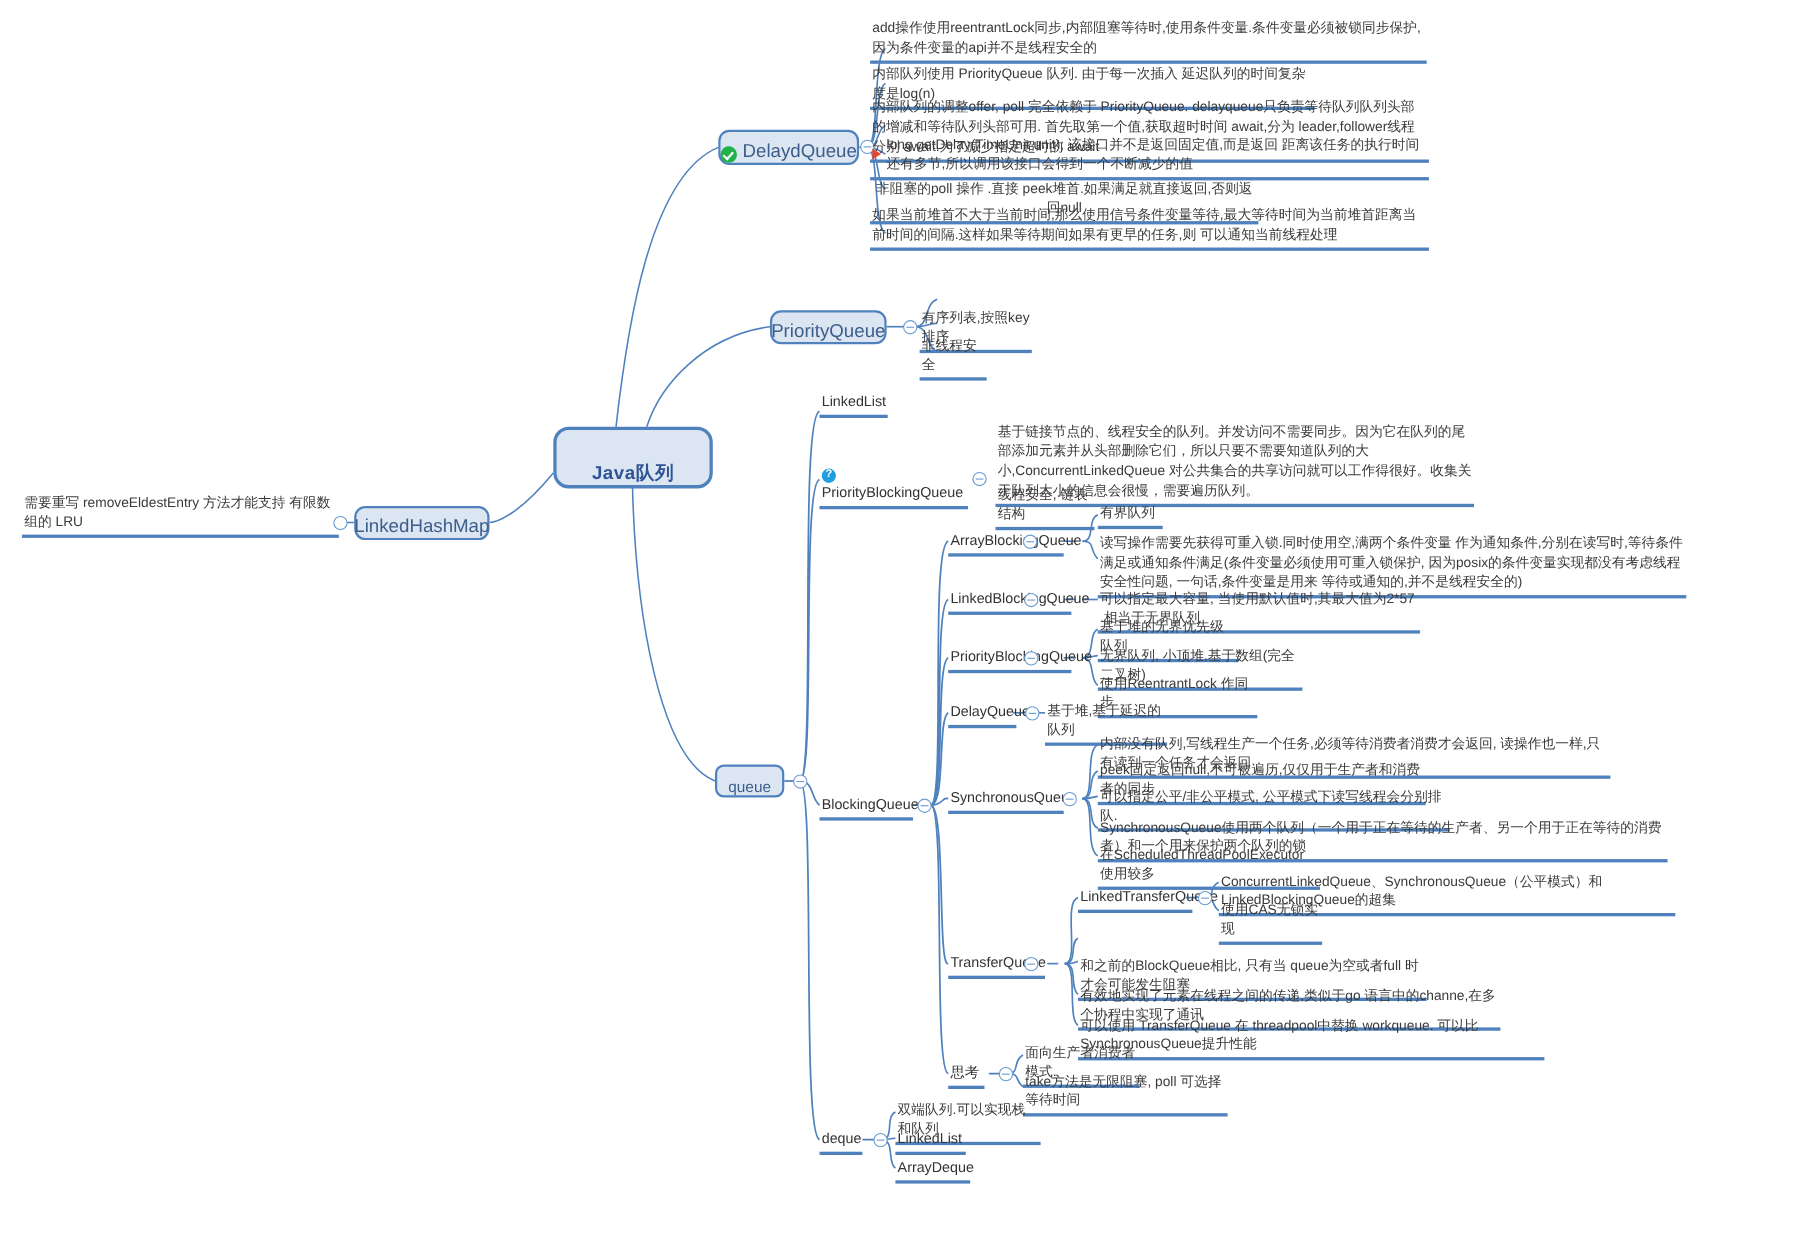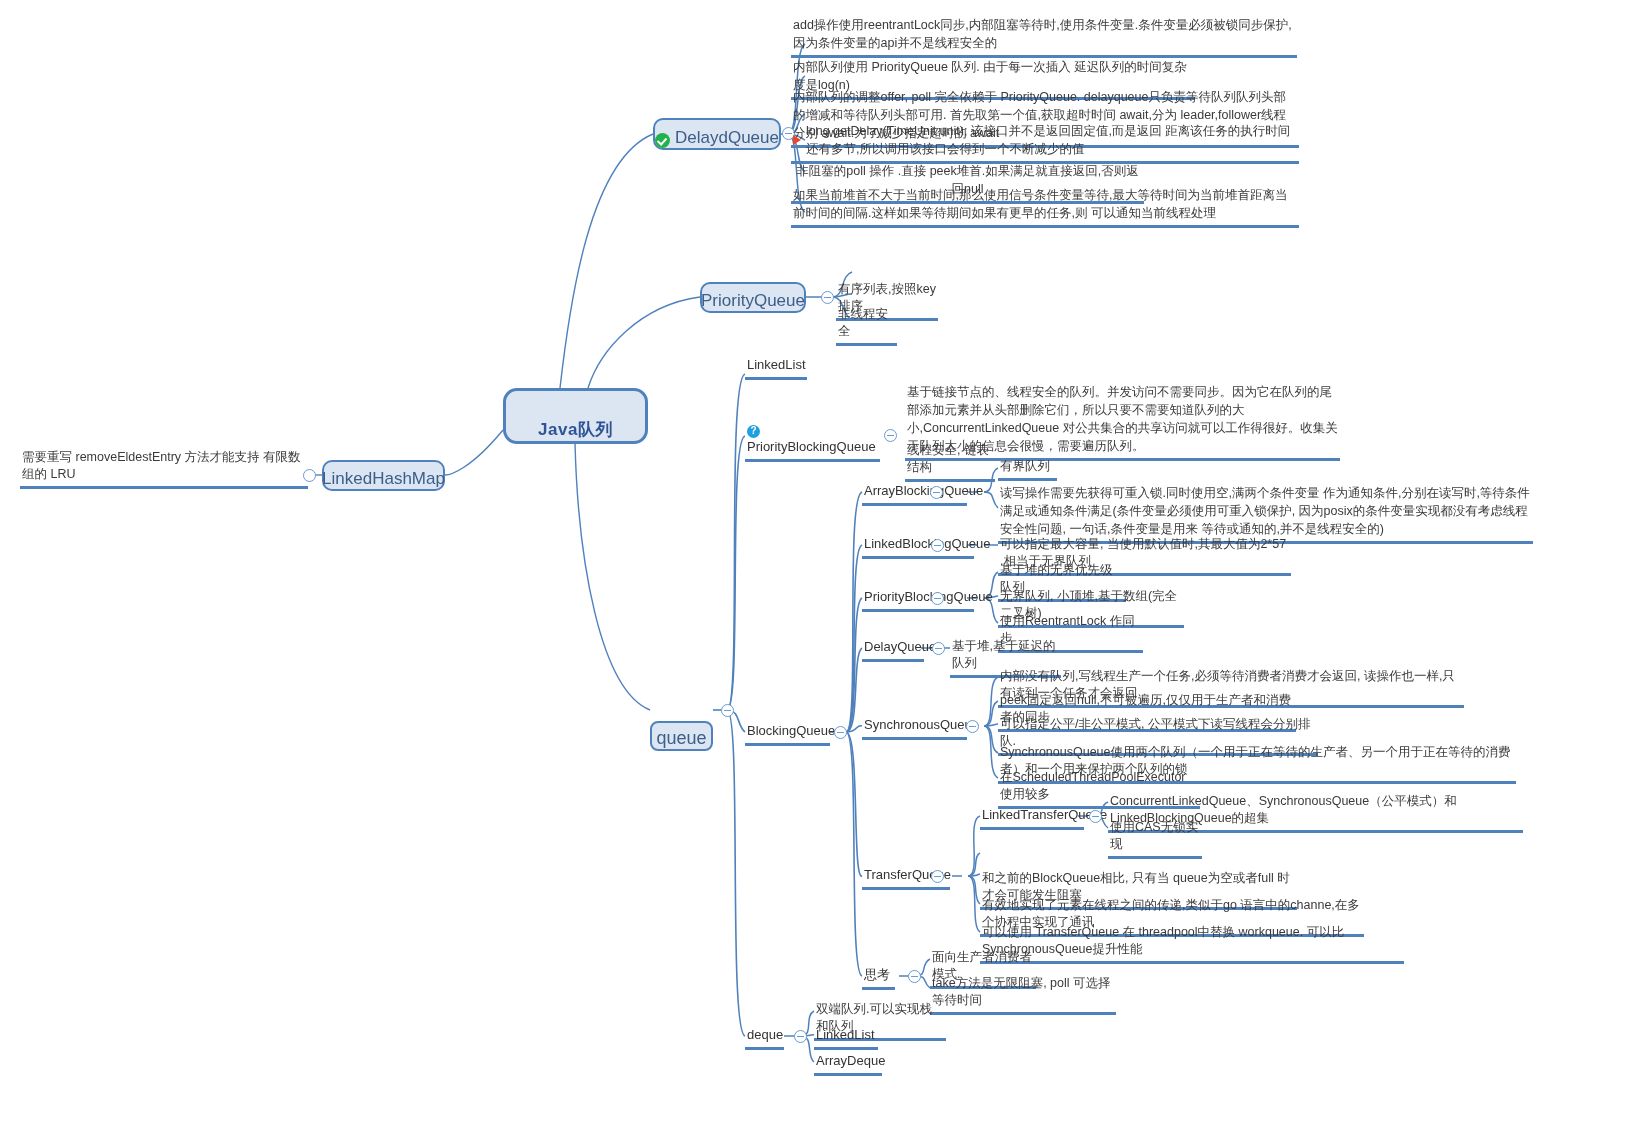--- a/index.html
+++ b/index.html
@@ -37,25 +37,24 @@
     border-radius:14px;
     font-size:17px;
     font-weight:bold;
     letter-spacing:.5px;
   }
   .boxnode.lvl1{
     font-size:17px;
     color:#3c5e8a;
   }
   .boxnode.small{
-    font-size:18px;
+    font-size:14px;
     color:#3c5e8a;
     border-width:2px;
     border-radius:8px;
-    margin-top:26px;
   }
   
   .tnode{
     position:absolute;
     box-sizing:border-box;
     color:#3a3a3a;
     font-size:12.5px;
     line-height:17px;
     padding:0 2px 3px 2px;
     border-bottom:3px solid #4f81bd;

